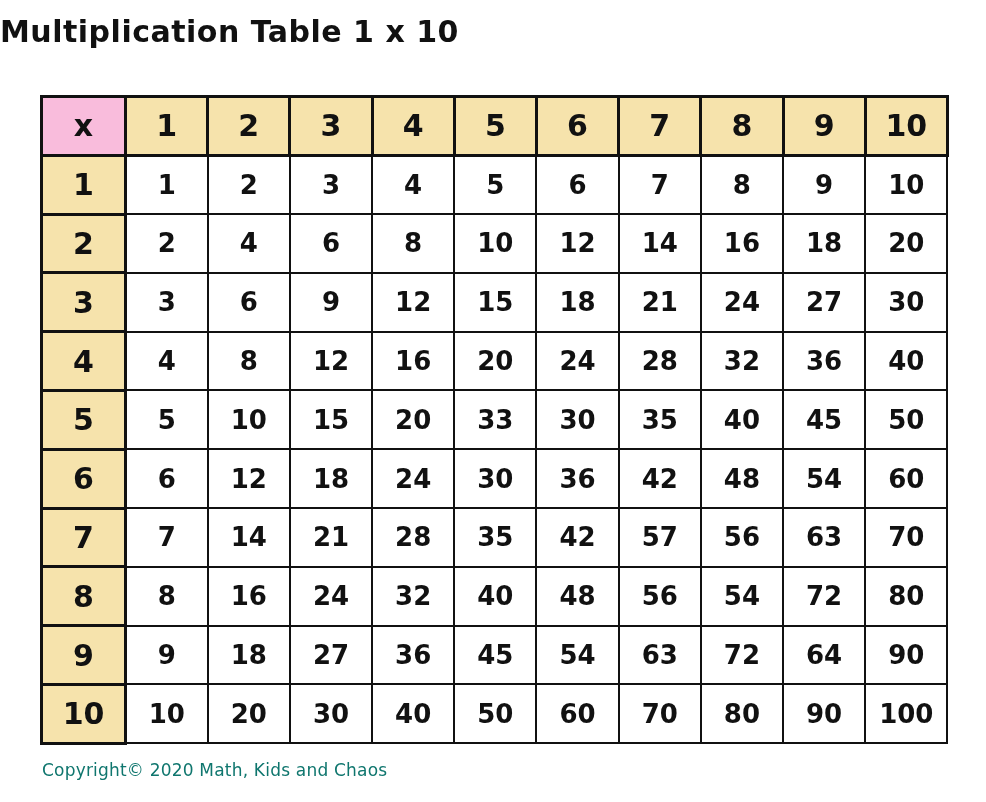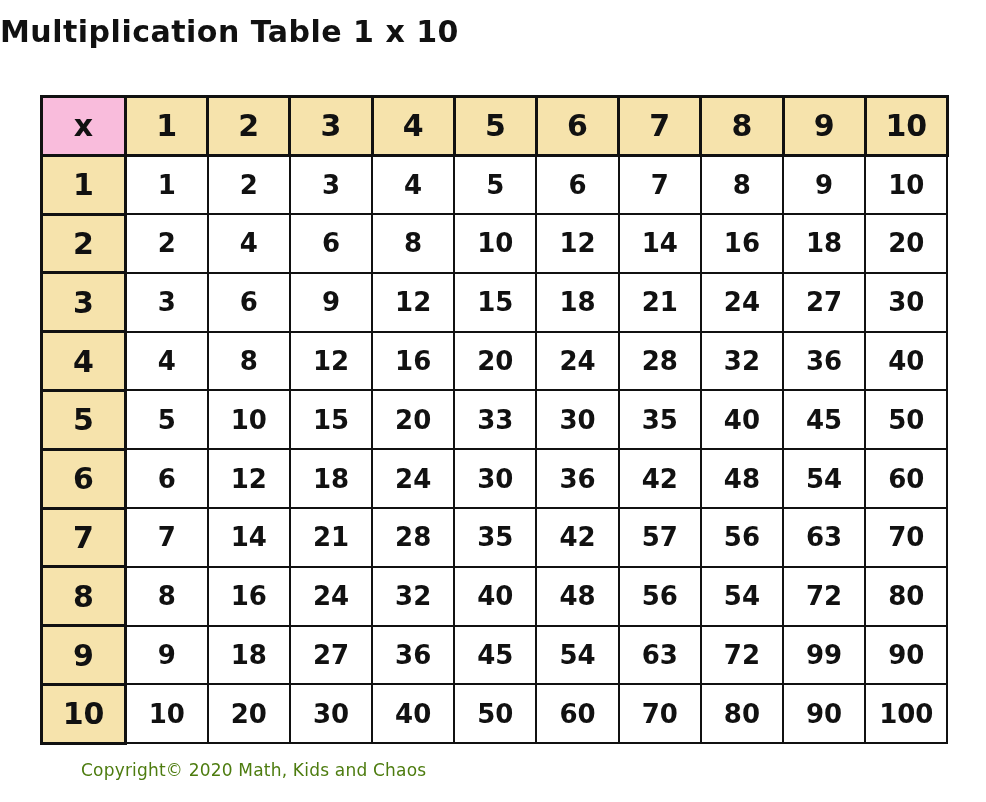--- a/index.html
+++ b/index.html
@@ -48,23 +48,22 @@
     border:3px solid var(--border);
     font-size:30px;font-weight:800;
   }
   td.product{
     background:var(--cell-bg);
     border:2px solid var(--border);
     font-size:26px;font-weight:700;
   }
   .copyright{
     position:absolute;left:42px;top:760px;
-    font-size:17px;font-weight:400;color:#4d7c0f;
+    font-size:17px;font-weight:400;color:#0f766e;
     letter-spacing:0.2px;
-    margin-left:39px;
   }
 </style>
 </head>
 <body>
 
 <h1 class="page-title">Multiplication Table 1 x 10</h1>
 
 <table class="mult-table">
   <colgroup>
       <col class="head-col">
@@ -202,21 +201,21 @@
       <tr>
         <th class="row-head">9</th>
         <td class="product">9</td>
         <td class="product">18</td>
         <td class="product">27</td>
         <td class="product">36</td>
         <td class="product">45</td>
         <td class="product">54</td>
         <td class="product">63</td>
         <td class="product">72</td>
-        <td class="product">99</td>
+        <td class="product">64</td>
         <td class="product">90</td>
       </tr>
       <tr>
         <th class="row-head">10</th>
         <td class="product">10</td>
         <td class="product">20</td>
         <td class="product">30</td>
         <td class="product">40</td>
         <td class="product">50</td>
         <td class="product">60</td>

